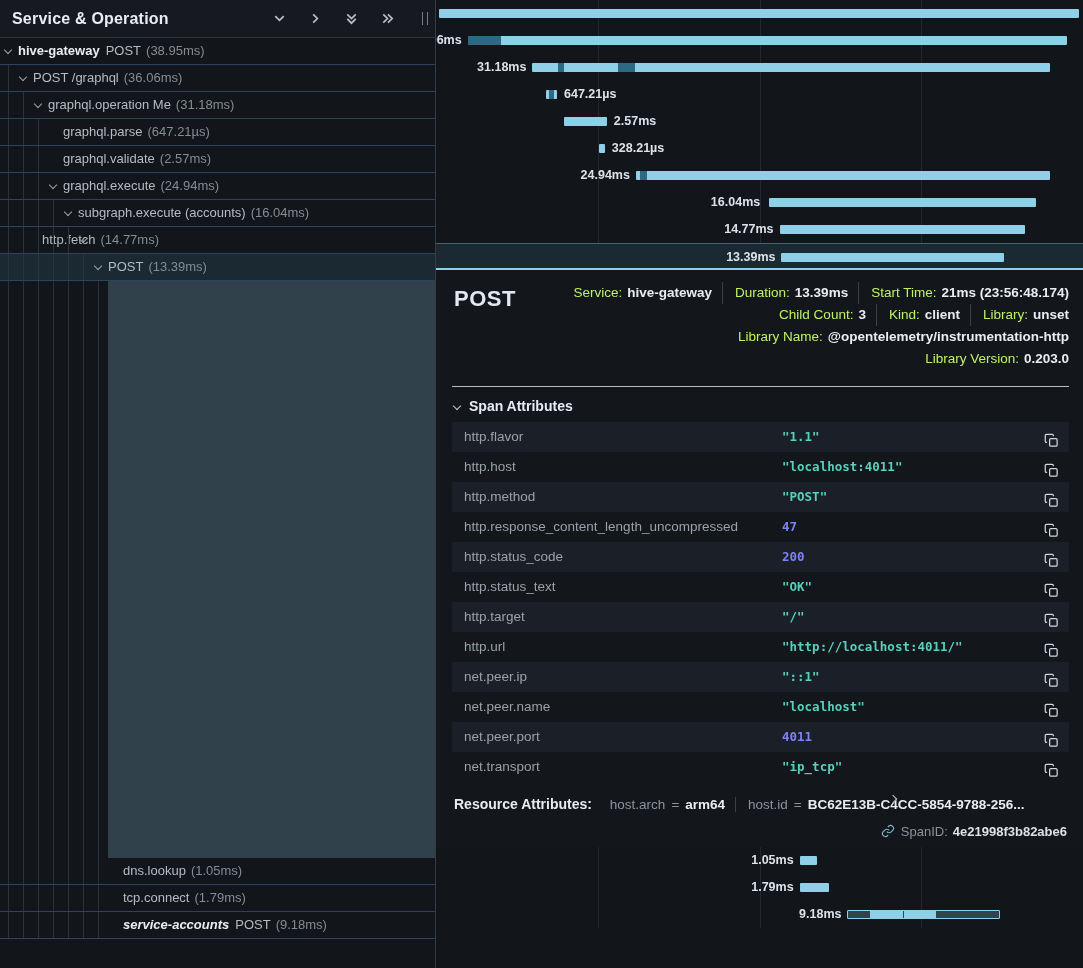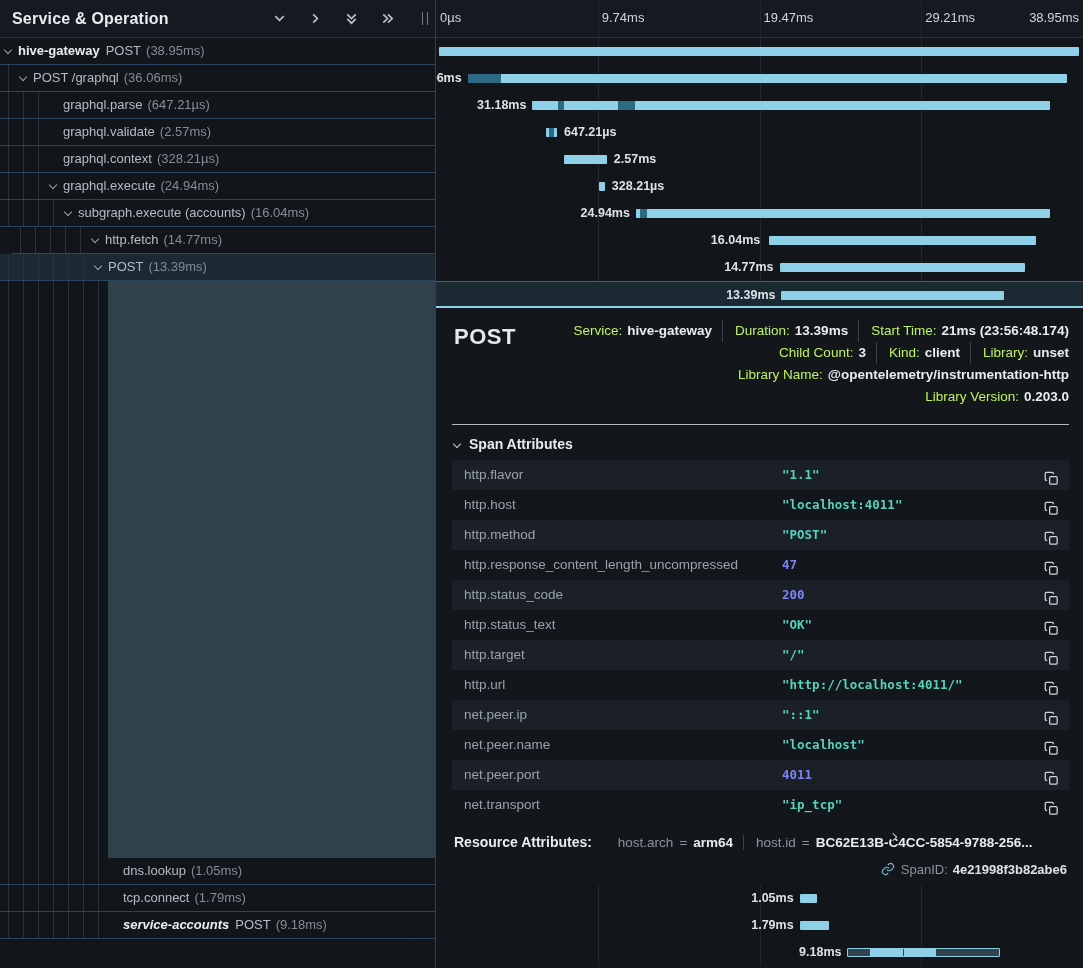--- a/index.html
+++ b/index.html
@@ -64,21 +64,21 @@
   .arow { position:relative; height:30px; line-height:30px; padding:0 12px; font-size:13.5px; }
   .arow:nth-child(odd) { background:#1b2028; }
   .akey { color:#98a2ab; }
   .aval { position:absolute; left:330px; top:0; font-family:"DejaVu Sans Mono", monospace; font-size:12.5px; font-weight:700; }
   .aval.string { color:#57d0bc; }
   .aval.number { color:#7d83f2; }
   .copy { position:absolute; right:10px; top:7px; color:#cfd6dc; cursor:pointer; }
   .res-line { position:absolute; left:18px; top:526px; font-size:13.5px; white-space:nowrap; }
   .res-header { font-weight:700; color:#e6ecf1; font-size:14px; cursor:pointer; margin-right:10px; }
   .ritem { display:inline-block; padding-left:12px; margin-left:10px; border-left:1px solid #3a414a; }
-  .ritem:first-child { border-left:0; padding-left:4px; margin-left:8px; }
+  .ritem:first-child { border-left:0; padding-left:4px; margin-left:0; }
   .rkey { color:#8b949e; }
   .req { color:#8b949e; margin:0 6px; }
   .rval { color:#e8edf2; font-weight:700; }
   .spanid { position:absolute; right:16px; top:554px; font-size:13px; color:#8b949e; }
   .link-icon { color:#7fb3cf; margin-right:6px; vertical-align:-2px; display:inline-block; cursor:pointer; }
   .sid-label { margin-right:5px; }
   .sid-value { color:#dbe2e8; font-weight:700; }
 </style>
 </head>
 <body>
@@ -110,56 +110,46 @@
               <polyline points="3.5,3.5 8,8 3.5,12.5" fill="none" stroke="currentColor" stroke-width="1.8"></polyline>
               <polyline points="8.5,3.5 13,8 8.5,12.5" fill="none" stroke="currentColor" stroke-width="1.8"></polyline>
             </svg>
         </span>
       </span>
       <span class="drag"></span>
     </div>
     <div id="tree-top">
         <div class="trow" style="padding-left: 18px;"><span class="chev down" style="left: 5px;"></span><span class="svc">hive-gateway</span><span class="opname">POST</span><span class="dur">(38.95ms)</span></div>
         <div class="trow" style="padding-left: 33px;"><i class="guide" style="left: 8px;"></i><span class="chev down" style="left: 20px;"></span><span class="opname">POST /graphql</span><span class="dur">(36.06ms)</span></div>
+        <div class="trow" style="padding-left: 48px;"><i class="guide" style="left: 8px;"></i><i class="guide" style="left: 23px;"></i><span class="chev down" style="left: 35px;"></span><span class="opname">graphql.operation Me</span><span class="dur">(31.18ms)</span></div>
         <div class="trow" style="padding-left: 63px;"><i class="guide" style="left: 8px;"></i><i class="guide" style="left: 23px;"></i><i class="guide" style="left: 38px;"></i><span class="opname">graphql.parse</span><span class="dur">(647.21µs)</span></div>
         <div class="trow" style="padding-left: 63px;"><i class="guide" style="left: 8px;"></i><i class="guide" style="left: 23px;"></i><i class="guide" style="left: 38px;"></i><span class="opname">graphql.validate</span><span class="dur">(2.57ms)</span></div>
-        <div class="trow" style="padding-left: 63px;"><i class="guide" style="left: 8px;"></i><i class="guide" style="left: 23px;"></i><i class="guide" style="left: 38px;"></i><span class="opname">graphql.context</span><span class="dur">(328.21µs)</span></div>
         <div class="trow" style="padding-left: 63px;"><i class="guide" style="left: 8px;"></i><i class="guide" style="left: 23px;"></i><i class="guide" style="left: 38px;"></i><span class="chev down" style="left: 50px;"></span><span class="opname">graphql.execute</span><span class="dur">(24.94ms)</span></div>
         <div class="trow" style="padding-left: 78px;"><i class="guide" style="left: 8px;"></i><i class="guide" style="left: 23px;"></i><i class="guide" style="left: 38px;"></i><i class="guide" style="left: 53px;"></i><span class="chev down" style="left: 65px;"></span><span class="opname">subgraph.execute (accounts)</span><span class="dur">(16.04ms)</span></div>
-        <div class="trow" style="padding-left: 93px; margin-left: 12px;"><i class="guide" style="left: 8px;"></i><i class="guide" style="left: 23px;"></i><i class="guide" style="left: 38px;"></i><i class="guide" style="left: 53px;"></i><i class="guide" style="left: 68px;"></i><span class="chev down" style="left: 80px;"></span><span class="opname">http.fetch</span><span class="dur">(14.77ms)</span></div>
+        <div class="trow" style="padding-left: 42px;"><i class="guide" style="left: 8px;"></i><i class="guide" style="left: 23px;"></i><i class="guide" style="left: 38px;"></i><i class="guide" style="left: 53px;"></i><i class="guide" style="left: 68px;"></i><span class="chev down" style="left: 80px;"></span><span class="opname">http.fetch</span><span class="dur">(14.77ms)</span></div>
         <div class="trow selected" style="padding-left: 108px;"><i class="guide" style="left: 8px;"></i><i class="guide" style="left: 23px;"></i><i class="guide" style="left: 38px;"></i><i class="guide" style="left: 53px;"></i><i class="guide" style="left: 68px;"></i><i class="guide" style="left: 83px;"></i><span class="chev down" style="left: 95px;"></span><span class="opname">POST</span><span class="dur">(13.39ms)</span></div>
       </div>
     <div class="block" id="tree-block">
       <div class="rect"></div>
     <i class="guide" style="left: 8px;"></i>
         <i class="guide" style="left: 23px;"></i>
         <i class="guide" style="left: 38px;"></i>
         <i class="guide" style="left: 53px;"></i>
         <i class="guide" style="left: 68px;"></i>
         <i class="guide" style="left: 83px;"></i>
         <i class="guide" style="left: 98px;"></i>
       </div>
     <div id="tree-bottom">
         <div class="trow" style="padding-left: 123px;"><i class="guide" style="left: 8px;"></i><i class="guide" style="left: 23px;"></i><i class="guide" style="left: 38px;"></i><i class="guide" style="left: 53px;"></i><i class="guide" style="left: 68px;"></i><i class="guide" style="left: 83px;"></i><i class="guide" style="left: 98px;"></i><span class="opname">dns.lookup</span><span class="dur">(1.05ms)</span></div>
         <div class="trow" style="padding-left: 123px;"><i class="guide" style="left: 8px;"></i><i class="guide" style="left: 23px;"></i><i class="guide" style="left: 38px;"></i><i class="guide" style="left: 53px;"></i><i class="guide" style="left: 68px;"></i><i class="guide" style="left: 83px;"></i><i class="guide" style="left: 98px;"></i><span class="opname">tcp.connect</span><span class="dur">(1.79ms)</span></div>
         <div class="trow" style="padding-left: 123px;"><i class="guide" style="left: 8px;"></i><i class="guide" style="left: 23px;"></i><i class="guide" style="left: 38px;"></i><i class="guide" style="left: 53px;"></i><i class="guide" style="left: 68px;"></i><i class="guide" style="left: 83px;"></i><i class="guide" style="left: 98px;"></i><span class="chev right" style="left: 110px;"></span><span class="svc italic">service-accounts</span><span class="opname">POST</span><span class="dur">(9.18ms)</span></div>
       </div>
   </div>
 
   <div class="right">
-    <div class="ruler" id="ruler">
-        <i class="gridline" style="left: 25%;"></i>
-        <i class="gridline" style="left: 50%;"></i>
-        <i class="gridline" style="left: 75%;"></i>
-        <span class="tick" style="left: 0%; margin-left: 4px;">0µs</span>
-        <span class="tick" style="left: 25%; margin-left: 4px;">9.74ms</span>
-        <span class="tick" style="left: 50%; margin-left: 4px;">19.47ms</span>
-        <span class="tick" style="left: 75%; margin-left: 4px;">29.21ms</span>
-        <span class="tick" style="right: 4px;">38.95ms</span>
-      </div>
     <div class="bars bars-top" id="bars-top">
         <i class="gridline" style="left: 25%;"></i>
         <i class="gridline" style="left: 50%;"></i>
         <i class="gridline" style="left: 75%;"></i>
         <div class="brow">
           <div class="bar" style="left: 0.4%; width: 99%;"></div>
         </div>
         <div class="brow">
           <div class="bar" style="left: 4.9%; width: 92.6%;"></div>
           <i class="notch" style="left: 5%; width: 5%;"></i>

